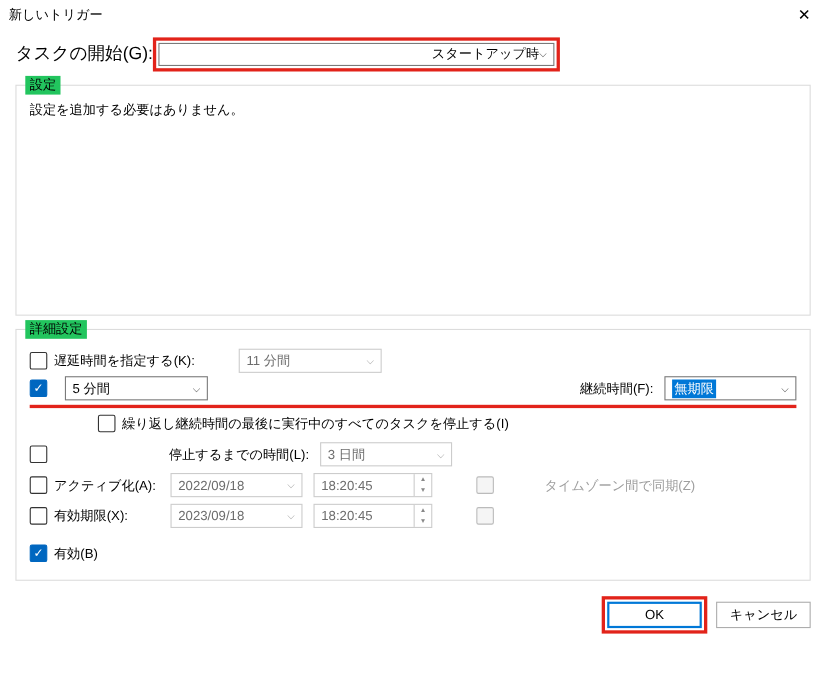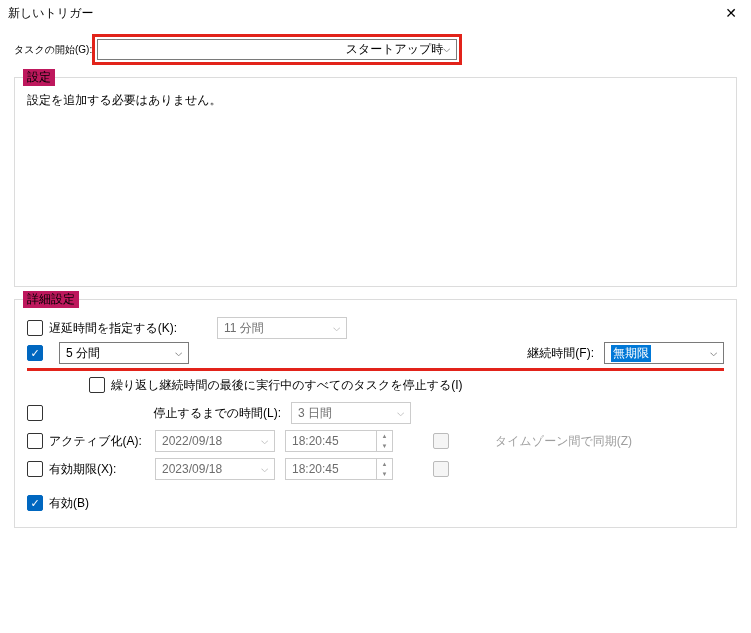--- a/index.html
+++ b/index.html
@@ -36,21 +36,21 @@
   .content {
     padding: 4px 14px 14px 14px;
   }
   .start-row {
     display: flex;
     align-items: center;
     gap: 0;
     margin-bottom: 12px;
   }
   .start-label {
-    font-size: 10px;
+    font-size: 16px;
   }
   .red-frame {
     border: 3px solid #e2231a;
     padding: 2px;
     display: inline-flex;
     align-items: center;
   }
   .dropdown {
     display: flex;
     justify-content: flex-end;
@@ -70,21 +70,21 @@
     min-height: 210px;
     background: #fff;
     position: relative;
     padding: 14px 12px;
     margin-bottom: 12px;
   }
   .group-label {
     position: absolute;
     top: -9px;
     left: 8px;
-    background: #be185d;
+    background: #22c55e;
     padding: 0 4px;
     font-size: 12px;
   }
   .advanced-group {
     border: 1px solid #dcdcdc;
     background: #fff;
     position: relative;
     padding: 14px 12px 10px 12px;
     margin-bottom: 8px;
   }
@@ -345,14 +345,24 @@
     </div>
 
     <div class="row" style="margin-top:6px">
       <label class="lbl">
         <span class="checkbox checked">✓</span>
         <span class="text">有効(B)</span>
       </label>
     </div>
   </div>
 
+  <div class="button-row">
+    <span class="red-frame">
+      <div class="button default">
+        <span>OK</span>
+      </div>
+    </span>
+    <div class="button">
+      <span>キャンセル</span>
+    </div>
+  </div>
 
 </div>
 
 </body></html>

